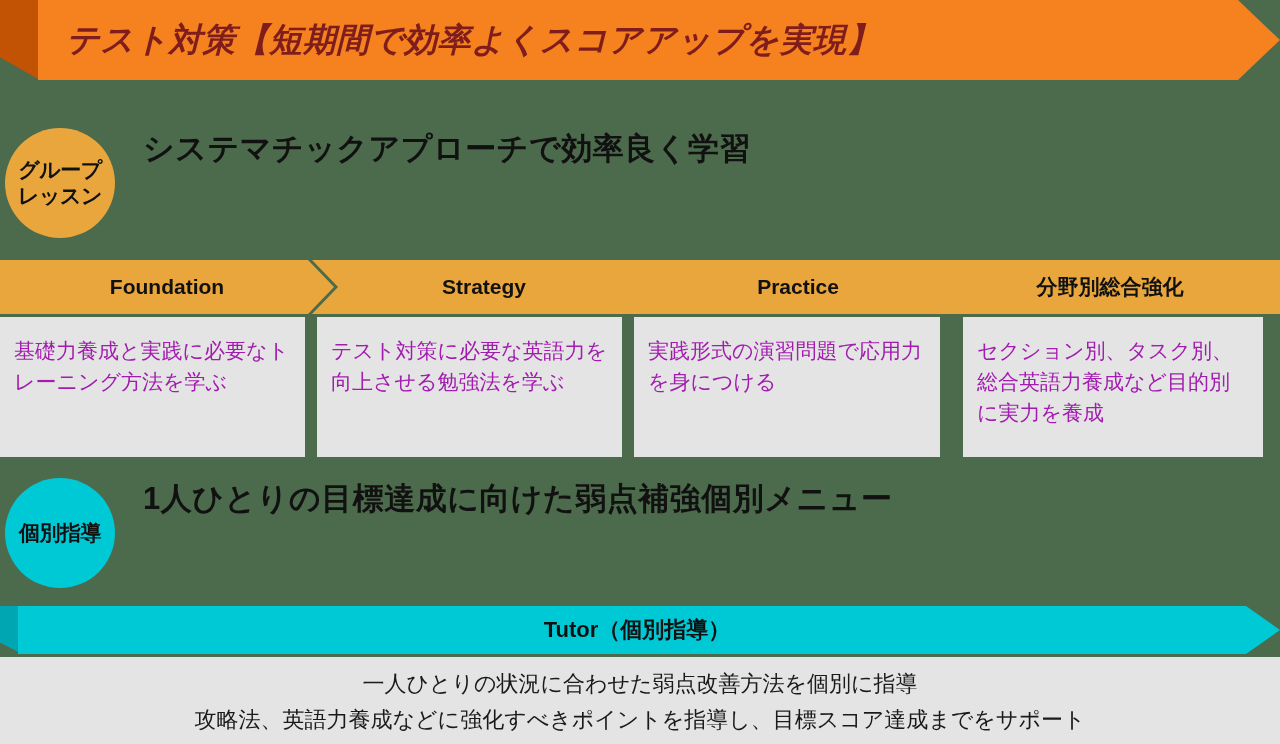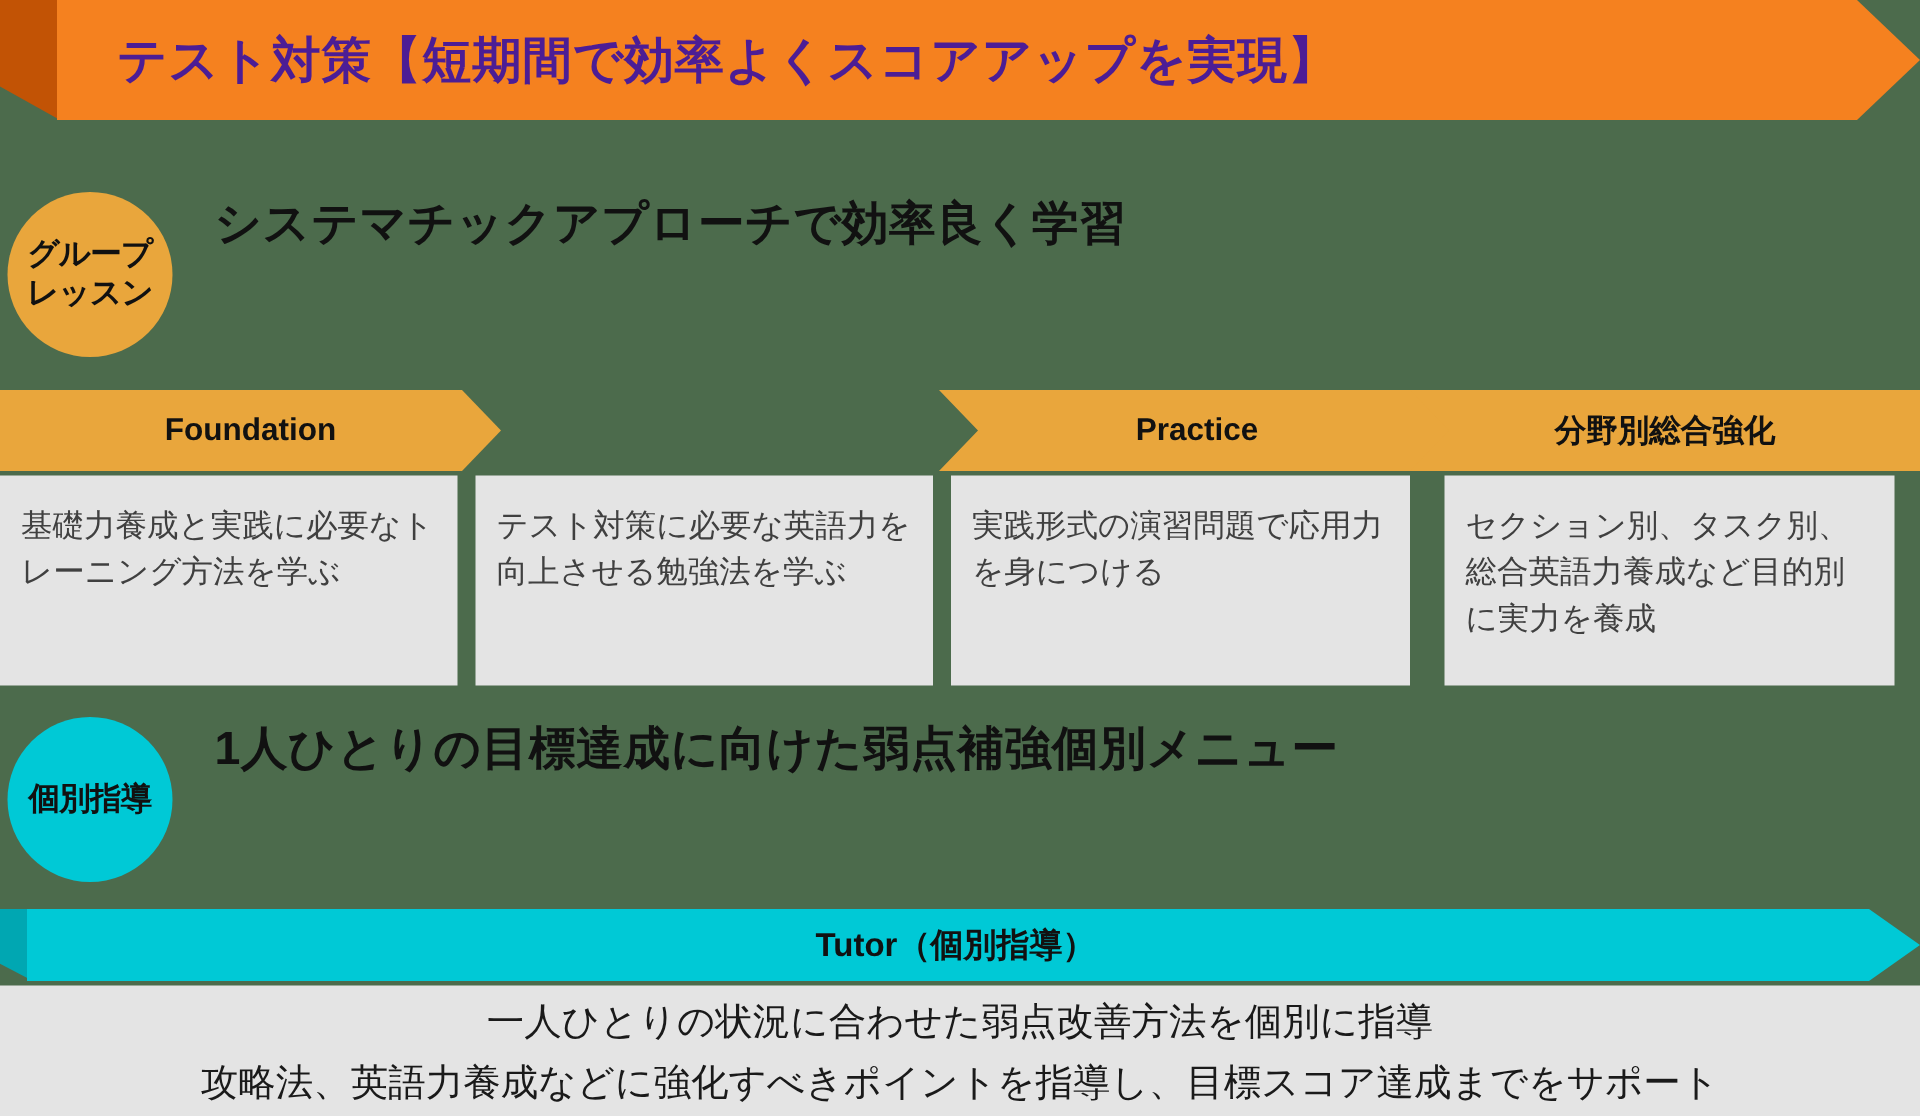--- a/index.html
+++ b/index.html
@@ -41,26 +41,27 @@
     left: 38px;
     top: 0;
     width: 1242px;
     height: 80px;
     background: #f5811f;
     clip-path: polygon(0 0, calc(100% - 42px) 0, 100% 50%, calc(100% - 42px) 100%, 0 100%);
     display: flex;
     align-items: center;
   }
   .header-title {
-    margin-left: 40px;
+    margin-left: 28px;
     font-size: 33px;
     font-weight: bold;
-    color: #4c1d95;
+    color: #7f1d1d;
     letter-spacing: 0.5px;
     white-space: nowrap;
+    font-style: italic;
   }
 
   
   .section-head {
     position: absolute;
     display: flex;
     align-items: flex-start;
     left: 0;
   }
   .badge-circle {
@@ -141,21 +142,21 @@
   .step-card {
     position: absolute;
     top: 0;
     height: 140px;
     background: #e4e4e4;
     padding: 18px 14px 0 14px;
   }
   .step-card-text {
     font-size: 21px;
     line-height: 1.48;
-    color: #404040;
+    color: #a21caf;
   }
 
   
   .tutor-bar {
     position: absolute;
     left: 0;
     top: 606px;
     width: 1280px;
     height: 48px;
   }
@@ -196,21 +197,21 @@
     width: 1280px;
     height: 87px;
     background: #e4e4e4;
     display: flex;
     flex-direction: column;
     align-items: center;
     justify-content: center;
     padding-top: 2px;
   }
   .tutor-card-line {
-    font-size: 25px;
+    font-size: 22px;
     line-height: 1.62;
     color: #1a1a1a;
     white-space: nowrap;
   }
 </style>
 </head>
 <body>
 
 <div class="page">
 
@@ -226,20 +227,23 @@
       <span class="badge-line">グループ</span>
       <span class="badge-line">レッスン</span>
     </div>
     <div class="section-title">システマチックアプローチで効率良く学習</div>
   </div>
 
   <div class="steps-row">
     <div class="step-arrow first" style="left:0px; width:334px;">
       <span class="step-label">Foundation</span>
     </div>
+    <div class="step-arrow mid" style="left:312px; width:344px;">
+      <span class="step-label">Strategy</span>
+    </div>
     <div class="step-arrow mid" style="left:626px; width:344px;">
       <span class="step-label">Practice</span>
     </div>
     <div class="step-arrow last" style="left:940px; width:340px;">
       <span class="step-label">分野別総合強化</span>
     </div>
   </div>
 
   <div class="cards-row">
     <div class="step-card" style="left:0px; width:305px;">

